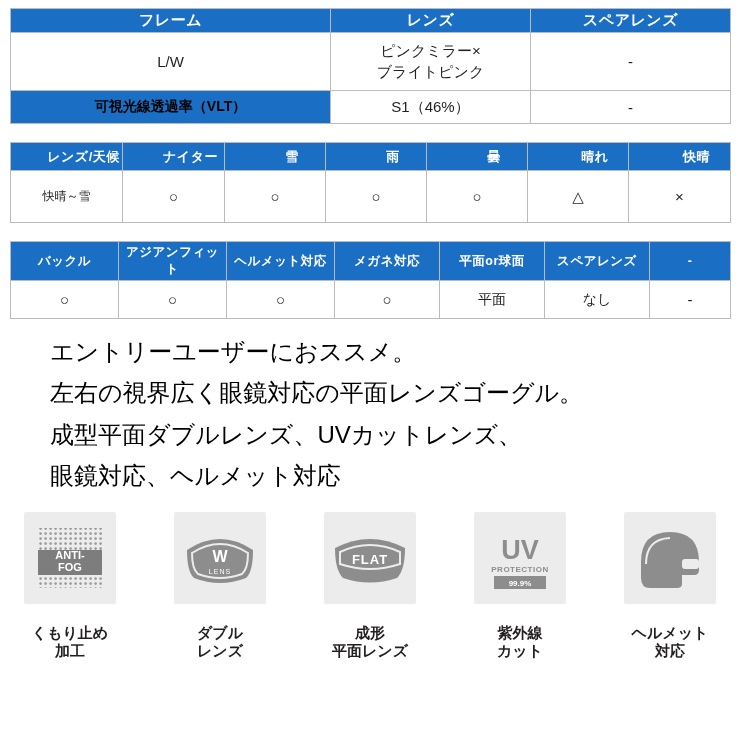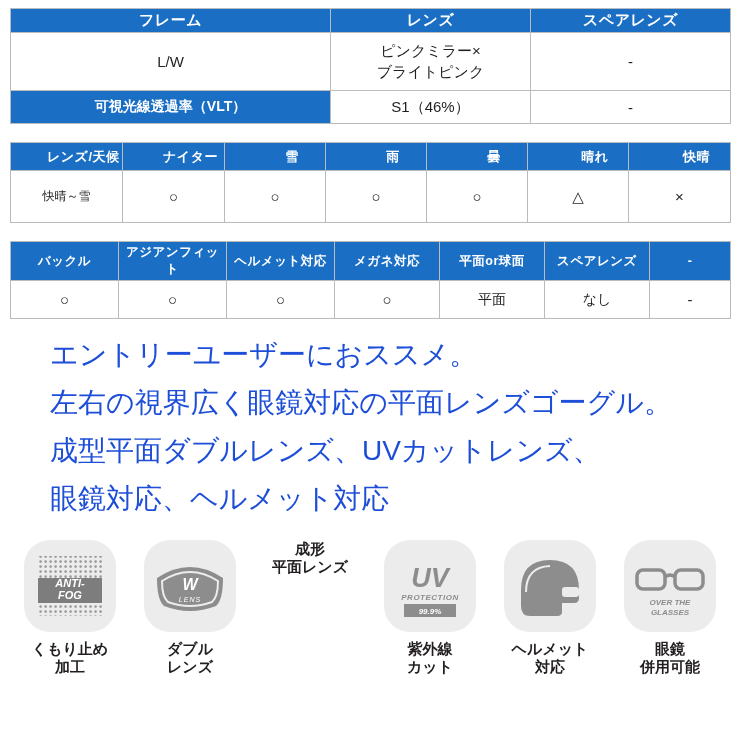--- a/index.html
+++ b/index.html
@@ -37,61 +37,60 @@
     letter-spacing: 0.5px;
   }
   
   #t1 { margin-bottom: 18px; }
   #t1 .hdr { height: 23px; font-size: 15px; }
   #t1 .r1 td { height: 58px; }
   #t1 .big { font-size: 15px; }
   #t1 .lens2 { font-size: 15px; line-height: 1.35; }
   #t1 .r2 td { height: 33px; font-size: 15px; }
   #t1 .r2 .vlt {
-    background: #1a6fc4; color: #ffffff; font-weight: bold; font-size: 14px;
+    background: #1a6fc4; color: #000000; font-weight: bold; font-size: 14px;
   }
   #t1 .dash { font-size: 15px; }
 
   
   #t2 { margin-bottom: 18px; }
   #t2 .hdr { height: 28px; font-size: 13px; padding-left: 36px; }
-  #t2 .hdr.left { text-align: left; }
+  #t2 .hdr.left { text-align: center; }
   #t2 tbody td { height: 52px; font-size: 15px; }
   #t2 .cond { font-size: 12px; }
 
   
   #t3 { margin-bottom: 12px; padding-left: 33px; }
   #t3 .hdr { height: 27px; font-size: 12.5px; }
   #t3 tbody td { height: 38px; font-size: 15px; }
   #t3 .small { font-size: 14px; }
 
   
   .desc {
     margin: 4px 0 0 40px;
-    font-size: 28px;
+    font-size: 24px;
     line-height: 1.72;
-    color: #1d4ed8;
+    color: #000000;
   }
   .desc div { white-space: nowrap; }
 
   
   .features {
     display: flex;
     justify-content: space-between;
     margin: 16px 6px 0 6px;
   }
   .feature { width: 108px; text-align: center; }
   .badge {
     width: 92px; height: 92px;
-    margin: 0 auto 8px auto;
+    margin: 0 auto 20px auto;
     background: #ececec;
-    border-radius: 26px;
+    border-radius: 2px;
     position: relative;
     overflow: hidden;
-    font-style: italic;
   }
   .badge svg { display: block; }
   .fcap {
     font-size: 15px;
     font-weight: bold;
     line-height: 1.22;
     color: #231f20;
     white-space: pre-line;
   }
 </style>
@@ -224,20 +223,27 @@
           <path d="M18 41 Q46 23 74 41 Q74 57 68 62 Q46 70 24 62 Q18 57 18 41 Z" fill="none" stroke="#ececec" stroke-width="2"></path>
           <text x="46" y="50" font-family="'Liberation Sans',sans-serif" font-size="16" font-weight="bold" fill="#ffffff" text-anchor="middle">W</text>
           <text x="46" y="62" font-family="'Liberation Sans',sans-serif" font-size="7" fill="#ffffff" text-anchor="middle" letter-spacing="1">LENS</text>
         </svg>
       </div>
       <div class="fcap">ダブル
 レンズ</div>
     </div>
 
     <div class="feature">
+      <div class="badge">
+        <svg width="92" height="92" viewBox="0 0 92 92">
+          <path d="M11 36 Q46 18 81 36 Q81 58 73 66 Q46 75 19 66 Q11 58 11 36 Z" fill="#8d8d8d"></path>
+          <path d="M16 40 Q46 26 76 40 L76 52 Q46 62 16 52 Z" fill="none" stroke="#ececec" stroke-width="2"></path>
+          <text x="46" y="52" font-family="'Liberation Sans',sans-serif" font-size="13" font-weight="bold" fill="#ffffff" text-anchor="middle" letter-spacing="1">FLAT</text>
+        </svg>
+      </div>
       <div class="fcap">成形
 平面レンズ</div>
     </div>
 
     <div class="feature">
       <div class="badge">
         <svg width="92" height="92" viewBox="0 0 92 92">
           <text x="46" y="47" font-family="'Liberation Sans',sans-serif" font-size="27" font-weight="bold" fill="#8d8d8d" text-anchor="middle">UV</text>
           <text x="46" y="60" font-family="'Liberation Sans',sans-serif" font-size="8" font-weight="bold" fill="#8d8d8d" text-anchor="middle" letter-spacing="0.5">PROTECTION</text>
           <rect x="20" y="64" width="52" height="13" fill="#8d8d8d"></rect>
@@ -253,30 +259,15 @@
         <svg width="92" height="92" viewBox="0 0 92 92">
           <path d="M17 50 Q17 20 46 20 Q75 20 75 50 L75 58 Q75 63 70 63 L58 63 L58 72 Q58 76 53 76 L26 76 Q17 76 17 66 Z" fill="#8d8d8d"></path>
           <path d="M22 52 Q22 27 46 26" fill="none" stroke="#ececec" stroke-width="2"></path>
           <rect x="58" y="47" width="17" height="10" rx="3" fill="#ececec"></rect>
         </svg>
       </div>
       <div class="fcap">ヘルメット
 対応</div>
     </div>
 
-    <div class="feature">
-      <div class="badge">
-        <svg width="92" height="92" viewBox="0 0 92 92">
-          <g fill="none" stroke="#8d8d8d" stroke-width="3.5">
-            <rect x="13" y="30" width="28" height="19" rx="6"></rect>
-            <rect x="51" y="30" width="28" height="19" rx="6"></rect>
-            <path d="M41 37 Q46 33 51 37"></path>
-          </g>
-          <text x="46" y="65" font-family="'Liberation Sans',sans-serif" font-size="8" font-weight="bold" fill="#8d8d8d" text-anchor="middle">OVER THE</text>
-          <text x="46" y="75" font-family="'Liberation Sans',sans-serif" font-size="8" font-weight="bold" fill="#8d8d8d" text-anchor="middle">GLASSES</text>
-        </svg>
-      </div>
-      <div class="fcap">眼鏡
-併用可能</div>
-    </div>
 
   </div>
 </div>
 
 </body></html>

